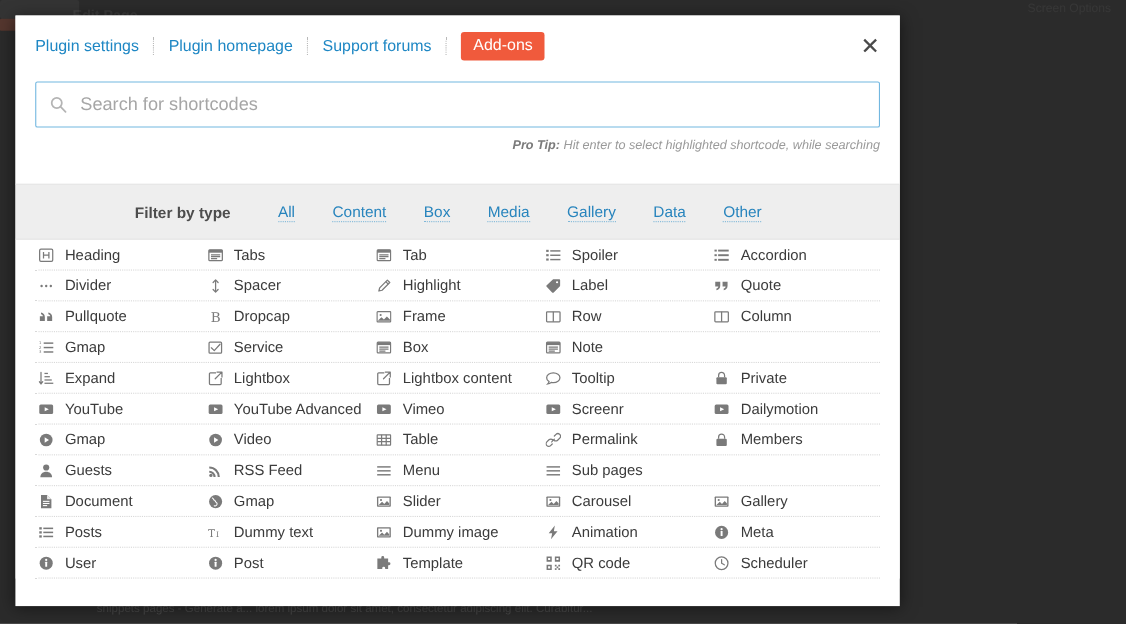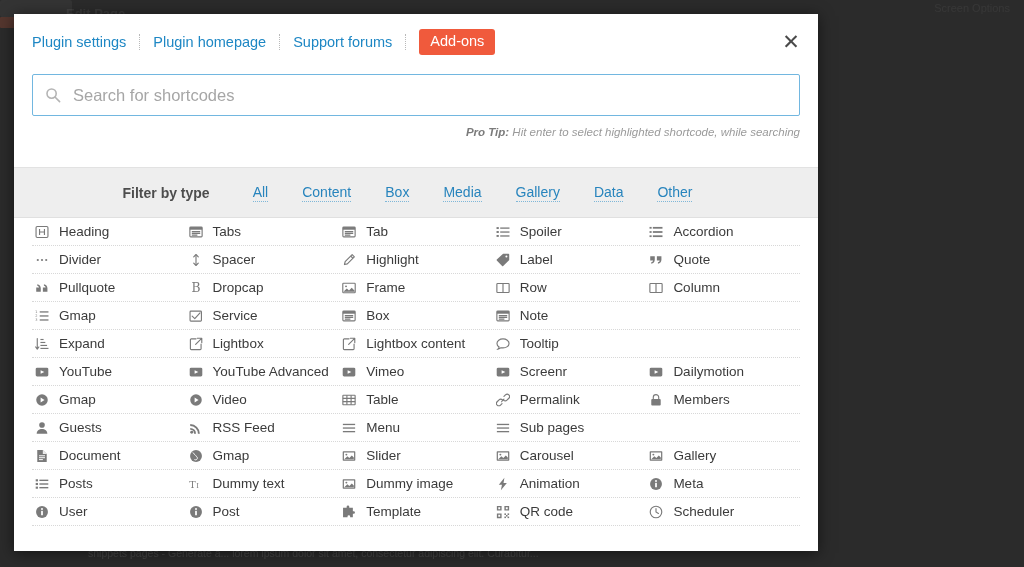--- a/index.html
+++ b/index.html
@@ -483,20 +483,29 @@
           <span class="lbl">Lightbox content</span>
         </div>
         <div class="cell">
           <span class="ico">
             <svg width="14" height="14" viewBox="0 0 16 16">
               <path d="M8 2.2c3.8 0 6.9 2.3 6.9 5.1 0 2.9-3.1 5.2-6.9 5.2-.8 0-1.5-.1-2.2-.3-1 .8-2.3 1.4-3.6 1.6.7-.7 1.2-1.5 1.4-2.4C1.9 10.5 1.1 9.1 1.1 7.3c0-2.8 3.1-5.1 6.9-5.1z" stroke="currentColor" fill="none" stroke-width="1.3"></path>
             </svg>
           </span>
           <span class="lbl">Tooltip</span>
         </div>
+        <div class="cell">
+          <span class="ico">
+            <svg width="14" height="14" viewBox="0 0 16 16">
+              <rect x="2.6" y="6.8" width="10.8" height="7.4" rx="1.1" fill="currentColor"></rect>
+              <path d="M4.9 6.8V4.9a3.1 3.1 0 016.2 0v1.9" stroke="currentColor" fill="none" stroke-width="1.3"></path>
+            </svg>
+          </span>
+          <span class="lbl">Private</span>
+        </div>
       </div>
       <div class="grid-row">
         <div class="cell">
           <span class="ico">
             <svg width="14" height="14" viewBox="0 0 16 16">
               <rect x="0.8" y="3" width="14.4" height="10" rx="1.6" fill="currentColor"></rect>
               <path d="M6.4 5.9l4.3 2.1-4.3 2.1z" fill="#fff"></path>
             </svg>
           </span>
           <span class="lbl">YouTube</span>

